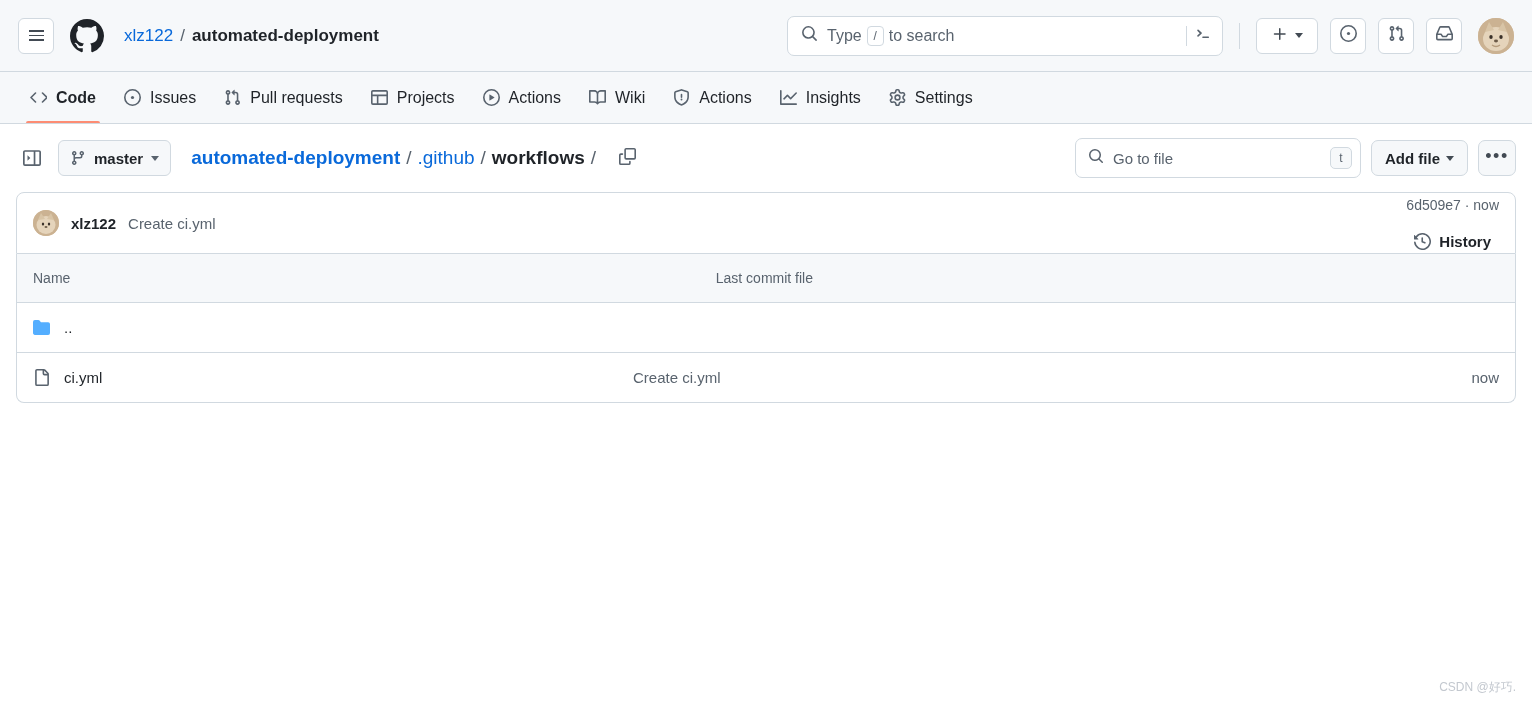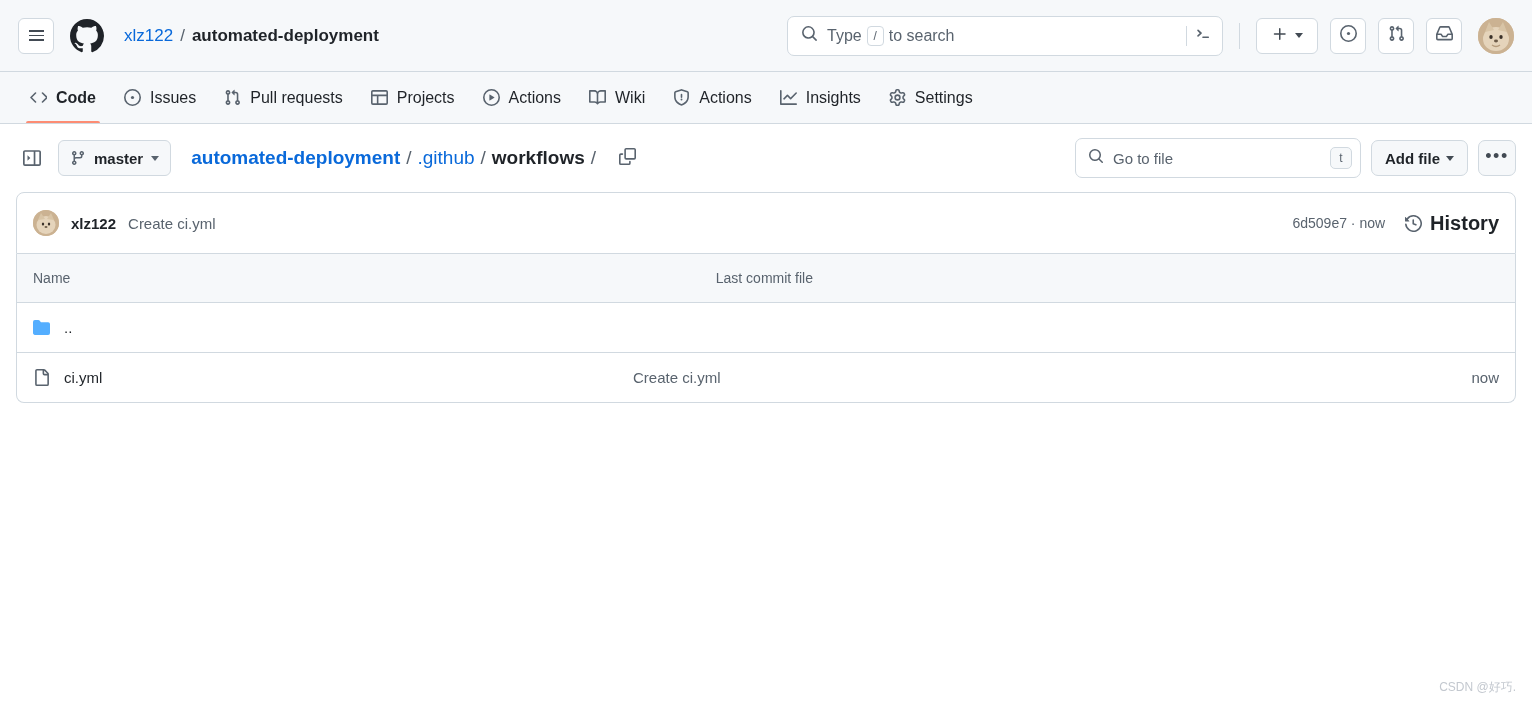--- a/index.html
+++ b/index.html
@@ -179,25 +179,25 @@
     display: flex; align-items: center;
     padding: 0 16px;
     gap: 12px;
   }
   .commit-avatar {
     width: 26px; height: 26px; border-radius: 50%;
     overflow: hidden; flex: none; background: #d9c3a5;
   }
   .commit-author { font-size: 15px; font-weight: 700; color: #1f2328; }
   .commit-msg { font-size: 15px; color: #59636e; }
-  .commit-right { margin-left: auto; display: flex; align-items: center; gap: 20px; }
+  .commit-right { margin-left: auto; display: flex; align-items: center; gap: 20px; flex-direction: column; }
   .commit-meta { font-size: 14px; color: #59636e; }
   .history-btn {
     display: flex; align-items: center; gap: 8px;
-    font-size: 20px; font-weight: 700; color: #1f2328;
+    font-size: 15px; font-weight: 700; color: #1f2328;
   }
   .history-btn .hicon { color: #59636e; display: flex; }
 
   
   .file-table {
     border: 1px solid #d1d9e0;
     border-top: none;
     border-radius: 0 0 8px 8px;
     overflow: hidden;
     background: #ffffff;

